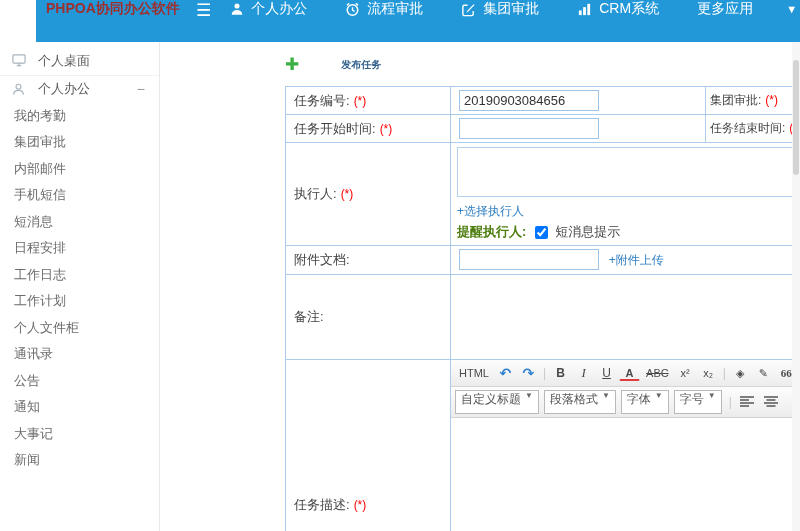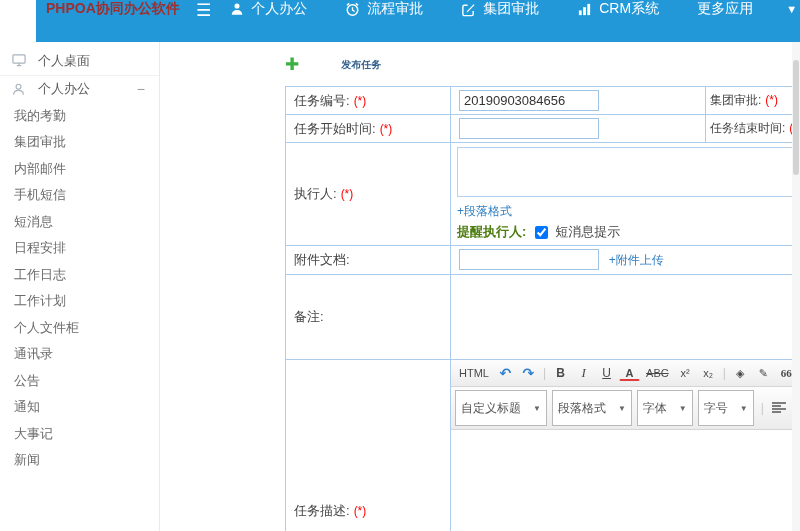--- a/index.html
+++ b/index.html
@@ -173,26 +173,25 @@
   .tb-sep { color: #c7c7c7; padding: 0 2px; font-size: 12px; }
   .t-undo, .t-redo { color: #2e7fd0; font-size: 14px; font-weight: bold; }
   .t-bold { font-weight: bold; font-size: 12px; }
   .t-italic { font-style: italic; font-family: "Liberation Serif", serif; font-size: 13px; }
   .t-under { text-decoration: underline; font-size: 12px; }
   .t-fcolor { font-weight: bold; border-bottom: 2px solid #e03c3c; height: 16px; }
   .t-strike { text-decoration: line-through; font-size: 11px; letter-spacing: 0; }
   .t-quote { font-weight: bold; font-family: "Liberation Serif", serif; }
   .dd-caret { font-size: 8px; color: #666; margin-left: 2px; }
   .tb-select {
-    height: 36px;
+    height: 24px;
     border: 1px solid #b9b9b9;
     background: #fff;
     display: inline-flex;
-    align-items: center;
-    gap: 10px;
+    gap: 2px;
     padding: 0 5px;
     font-size: 12px;
     color: #555;
     margin-right: 3px;
     cursor: pointer;
   }
   .align-btn { cursor: pointer; display: inline-flex; align-items: center; justify-content: center; width: 22px; height: 20px; }
   .editor-content { height: 230px; background: #fff; }
 
   
@@ -369,21 +368,21 @@
           <span>任务结束时间:</span><span class="req">(*)</span>
         </td>
         <td></td>
       </tr>
       <tr>
         <td class="lbl">
           <span>执行人:</span><span class="req">(*)</span>
         </td>
         <td class="exec-cell" colspan="3">
           <textarea class="exec-ta" style=""></textarea><br>
-          <a class="link">+段落格式</a>
+          <a class="link">+选择执行人</a>
           <div class="remind-row">
             <span class="remind-lbl">提醒执行人:</span>
             <input type="checkbox" checked="true" style="">
             <span>短消息提示</span>
           </div>
         </td>
       </tr>
       <tr class="r-small">
         <td class="lbl">
           <span>附件文档:</span>

